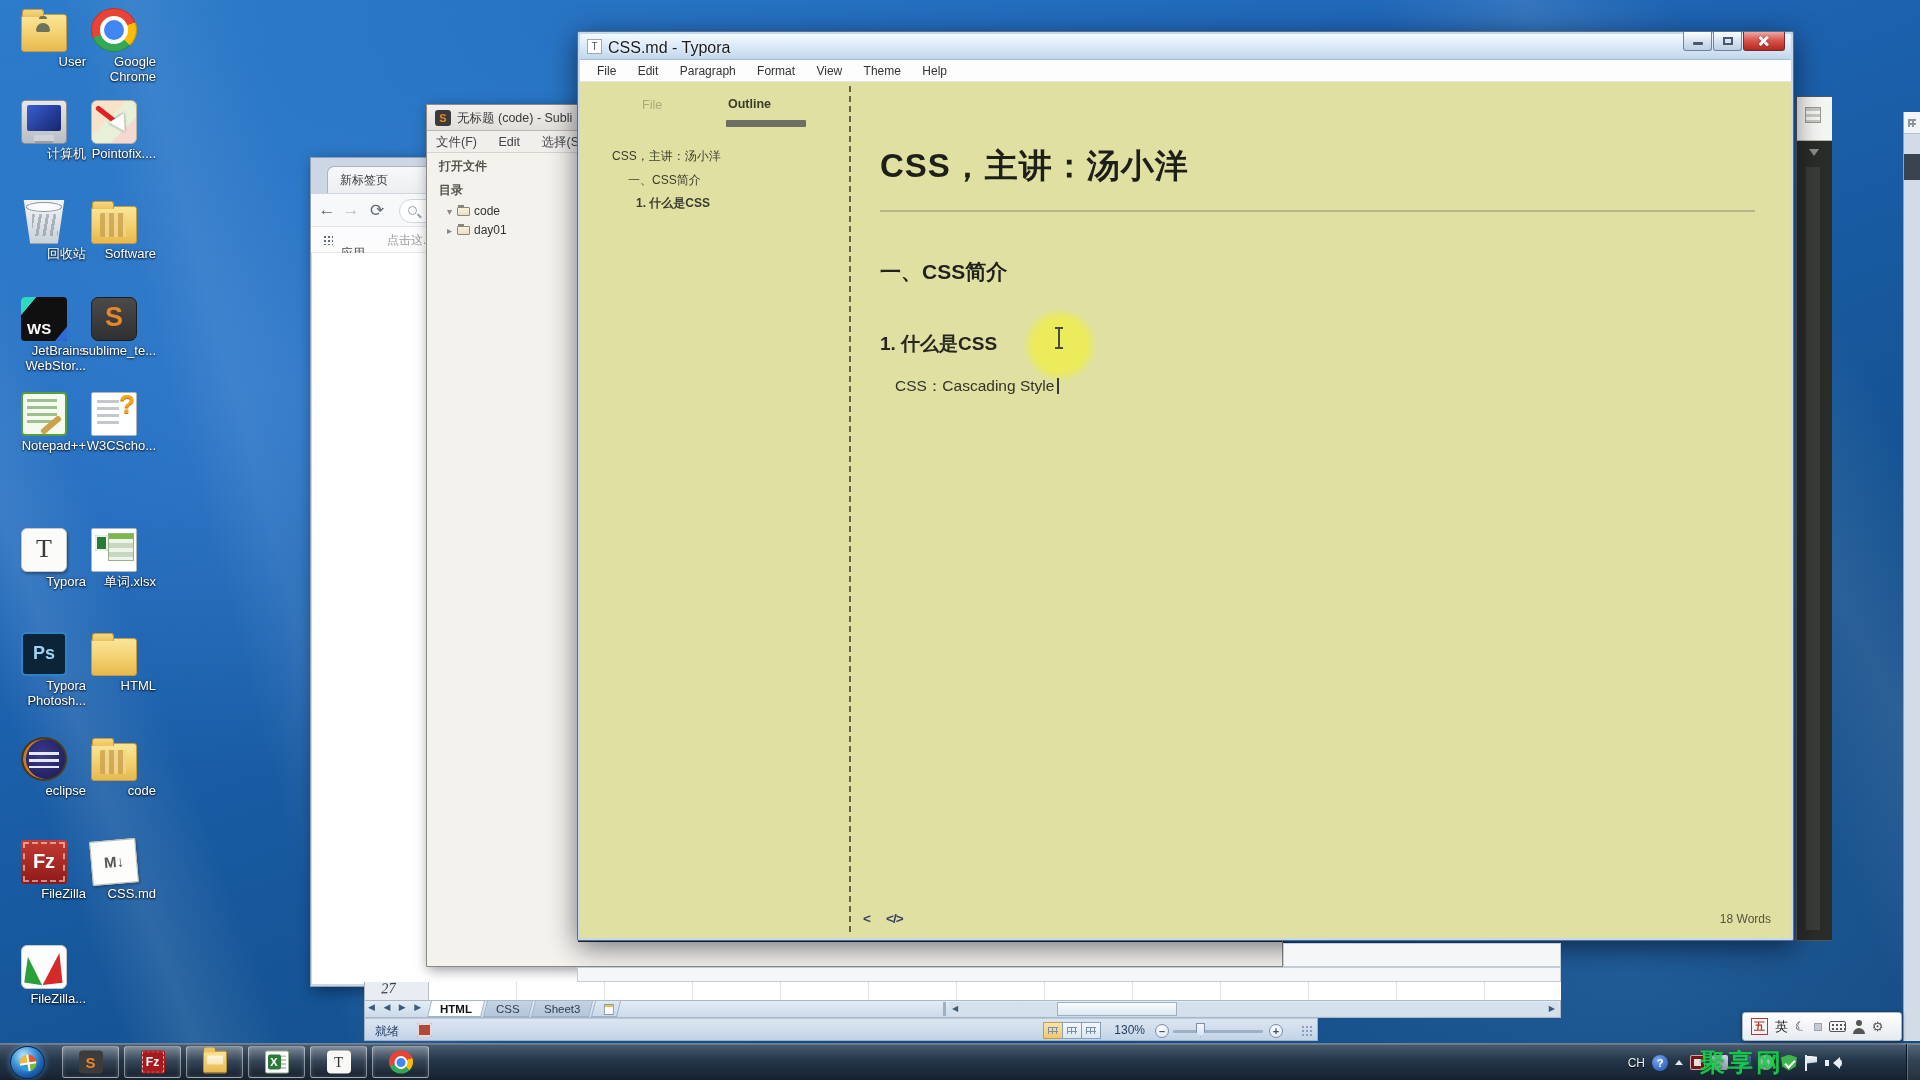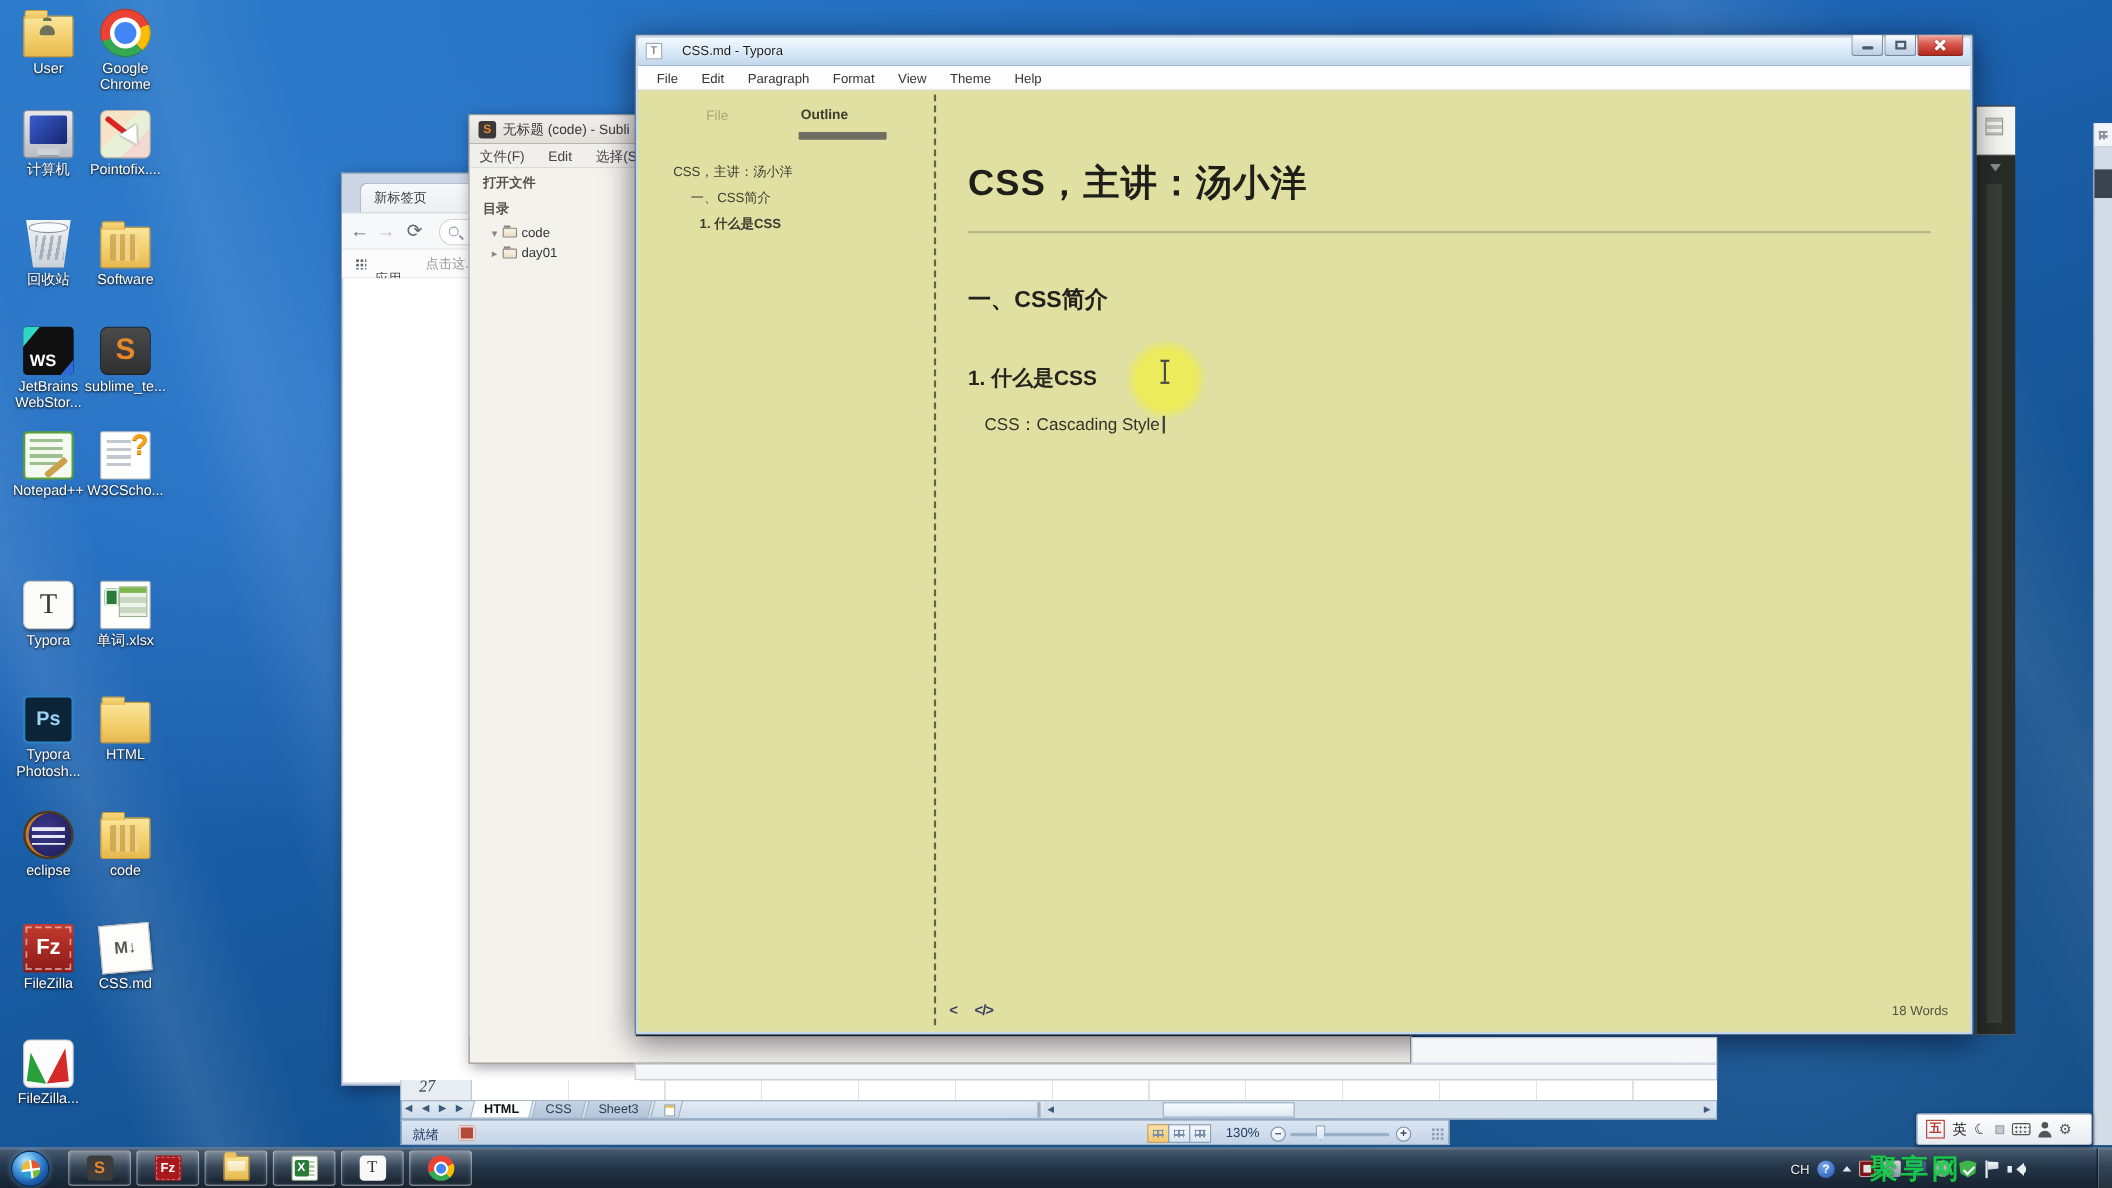--- a/index.html
+++ b/index.html
@@ -13,21 +13,21 @@
       radial-gradient(ellipse 1000px 560px at 20% 36%, rgba(100,175,255,.28), transparent 70%),
       radial-gradient(ellipse 900px 500px at 85% 90%, rgba(120,190,255,.18), transparent 70%),
       linear-gradient(160deg,#2d7ccb 0%,#1f67b8 30%,#155495 62%,#0b4076 100%);}
   #desktop:before{content:"";position:absolute;inset:0;
     background:
       linear-gradient(70deg, transparent 6%, rgba(255,255,255,.10) 9%, transparent 13%),
       linear-gradient(75deg, transparent 16%, rgba(255,255,255,.07) 19%, transparent 24%),
       linear-gradient(62deg, transparent 78%, rgba(255,255,255,.10) 84%, transparent 90%);}
 
   
-  .dcell{position:absolute;width:84px;text-align:center;cursor:default}
+  .dcell{position:absolute;width:84px;text-align:right;cursor:default}
   .c1{left:2px}.c2{left:72px}
   .r1{top:8px}.r2{top:100px}.r3{top:200px}.r4{top:297px}.r5{top:392px}
   .r6{top:528px}.r7{top:632px}.r8{top:737px}.r9{top:840px}.r10{top:945px}
   .ic{width:46px;height:44px;margin:0 auto 3px;position:relative}
   .dlbl{color:#fff;font-size:13px;line-height:1.15;text-shadow:0 1px 2px rgba(0,0,0,.85), 0 0 3px rgba(0,0,0,.5);word-wrap:break-word}
   
   .folder{background:linear-gradient(180deg,#f9e394 8%,#f3cf6d 55%,#e7b84e);border-radius:3px;border:1px solid #c79a3e;margin-top:6px;height:38px !important}
   .folder:before{content:"";position:absolute;top:-6px;left:0;width:20px;height:7px;background:linear-gradient(#f6d87f,#eec25c);border:1px solid #c79a3e;border-bottom:none;border-radius:3px 3px 0 0}
   .ic-user:after{content:"";position:absolute;left:14px;top:8px;width:14px;height:9px;border-radius:7px 7px 2px 2px;background:#6d7258;box-shadow:0 -10px 0 -3px #6d7258}
   .ic-code:after,.ic-soft:after{content:"";position:absolute;left:8px;top:6px;width:26px;height:24px;background:repeating-linear-gradient(90deg,#caa24c 0 5px,#efd490 5px 9px);border-radius:2px;opacity:.8}
@@ -111,21 +111,21 @@
   #sublime .caret{display:inline-block;width:10px;color:#8a8680;font-size:10px}
   #sublime .fold{display:inline-block;width:13px;height:9px;border:1px solid #8a867e;border-radius:1px;background:linear-gradient(#f8f2e2,#eadfc2);margin:0 4px -1px 0;position:relative}
   #sublime .fold:before{content:"";position:absolute;top:-3px;left:0;width:6px;height:2px;background:#8a867e}
   #sublime .editor{position:absolute;left:151px;top:48px;right:0;bottom:24px;background:#282923}
   #sublime .status{position:absolute;left:0;bottom:0;right:0;height:24px;background:linear-gradient(#4c4c47,#393935);border-top:1px solid #23231f;color:#cfcfc5;font-size:11.5px;line-height:24px;padding-left:10px}
 
   
   #typora{left:577px;top:31px;width:1217px;height:910px;background:#c7d8ea;border:1px solid #55708e;box-shadow:0 6px 28px rgba(0,0,20,.55);border-radius:2px}
   #typora .tbar{position:absolute;left:2px;top:2px;right:2px;height:26px;background:linear-gradient(#f4f9fe,#dcebf9 45%,#c2d7ec);border-radius:2px 2px 0 0;border-bottom:1px solid #aabdd2}
   #typora .tico{position:absolute;left:7px;top:5px;width:15px;height:15px;background:#fff;border:1px solid #9ab;font-size:10px;color:#556;text-align:center;line-height:14px}
-  #typora .ttext{position:absolute;left:40px;top:5px;font-size:12px;color:#1c1c1c;text-shadow:0 0 3px #fff}
+  #typora .ttext{position:absolute;left:28px;top:5px;font-size:16px;color:#1c1c1c;text-shadow:0 0 3px #fff}
   .caps{position:absolute;right:8px;top:0;display:flex}
   .cap{height:19px;border:1px solid #70859c;border-top:none;background:linear-gradient(#fdfeff,#dbe6f2 45%,#bccfe2);border-radius:0 0 3px 3px;margin-left:1px;position:relative}
   .cap.min{width:29px}.cap.max{width:29px}
   .cap.min i{position:absolute;left:9px;bottom:5px;width:10px;height:3px;background:#465a6e;border-radius:1px}
   .cap.max i{position:absolute;left:9px;top:5px;width:10px;height:8px;border:2px solid #465a6e}
   .cap.close{width:42px;background:linear-gradient(#f0a8a0,#d9574d 45%,#b3281f);border-color:#7e2a24}
   .cap.close i,.cap.close i:after{position:absolute;left:50%;top:50%;width:12px;height:2.5px;background:#fff;border-radius:1px;content:"";box-shadow:0 0 2px rgba(0,0,0,.4)}
   .cap.close i{transform:translate(-50%,-50%) rotate(45deg)}
   .cap.close i:after{transform:rotate(90deg);left:0;top:0}
   #typora .mbar{position:absolute;left:2px;top:28px;right:2px;height:22px;background:#fdfdfd;border-bottom:1px solid #e4e4e4;font-size:12px;color:#333;padding-left:8px}

